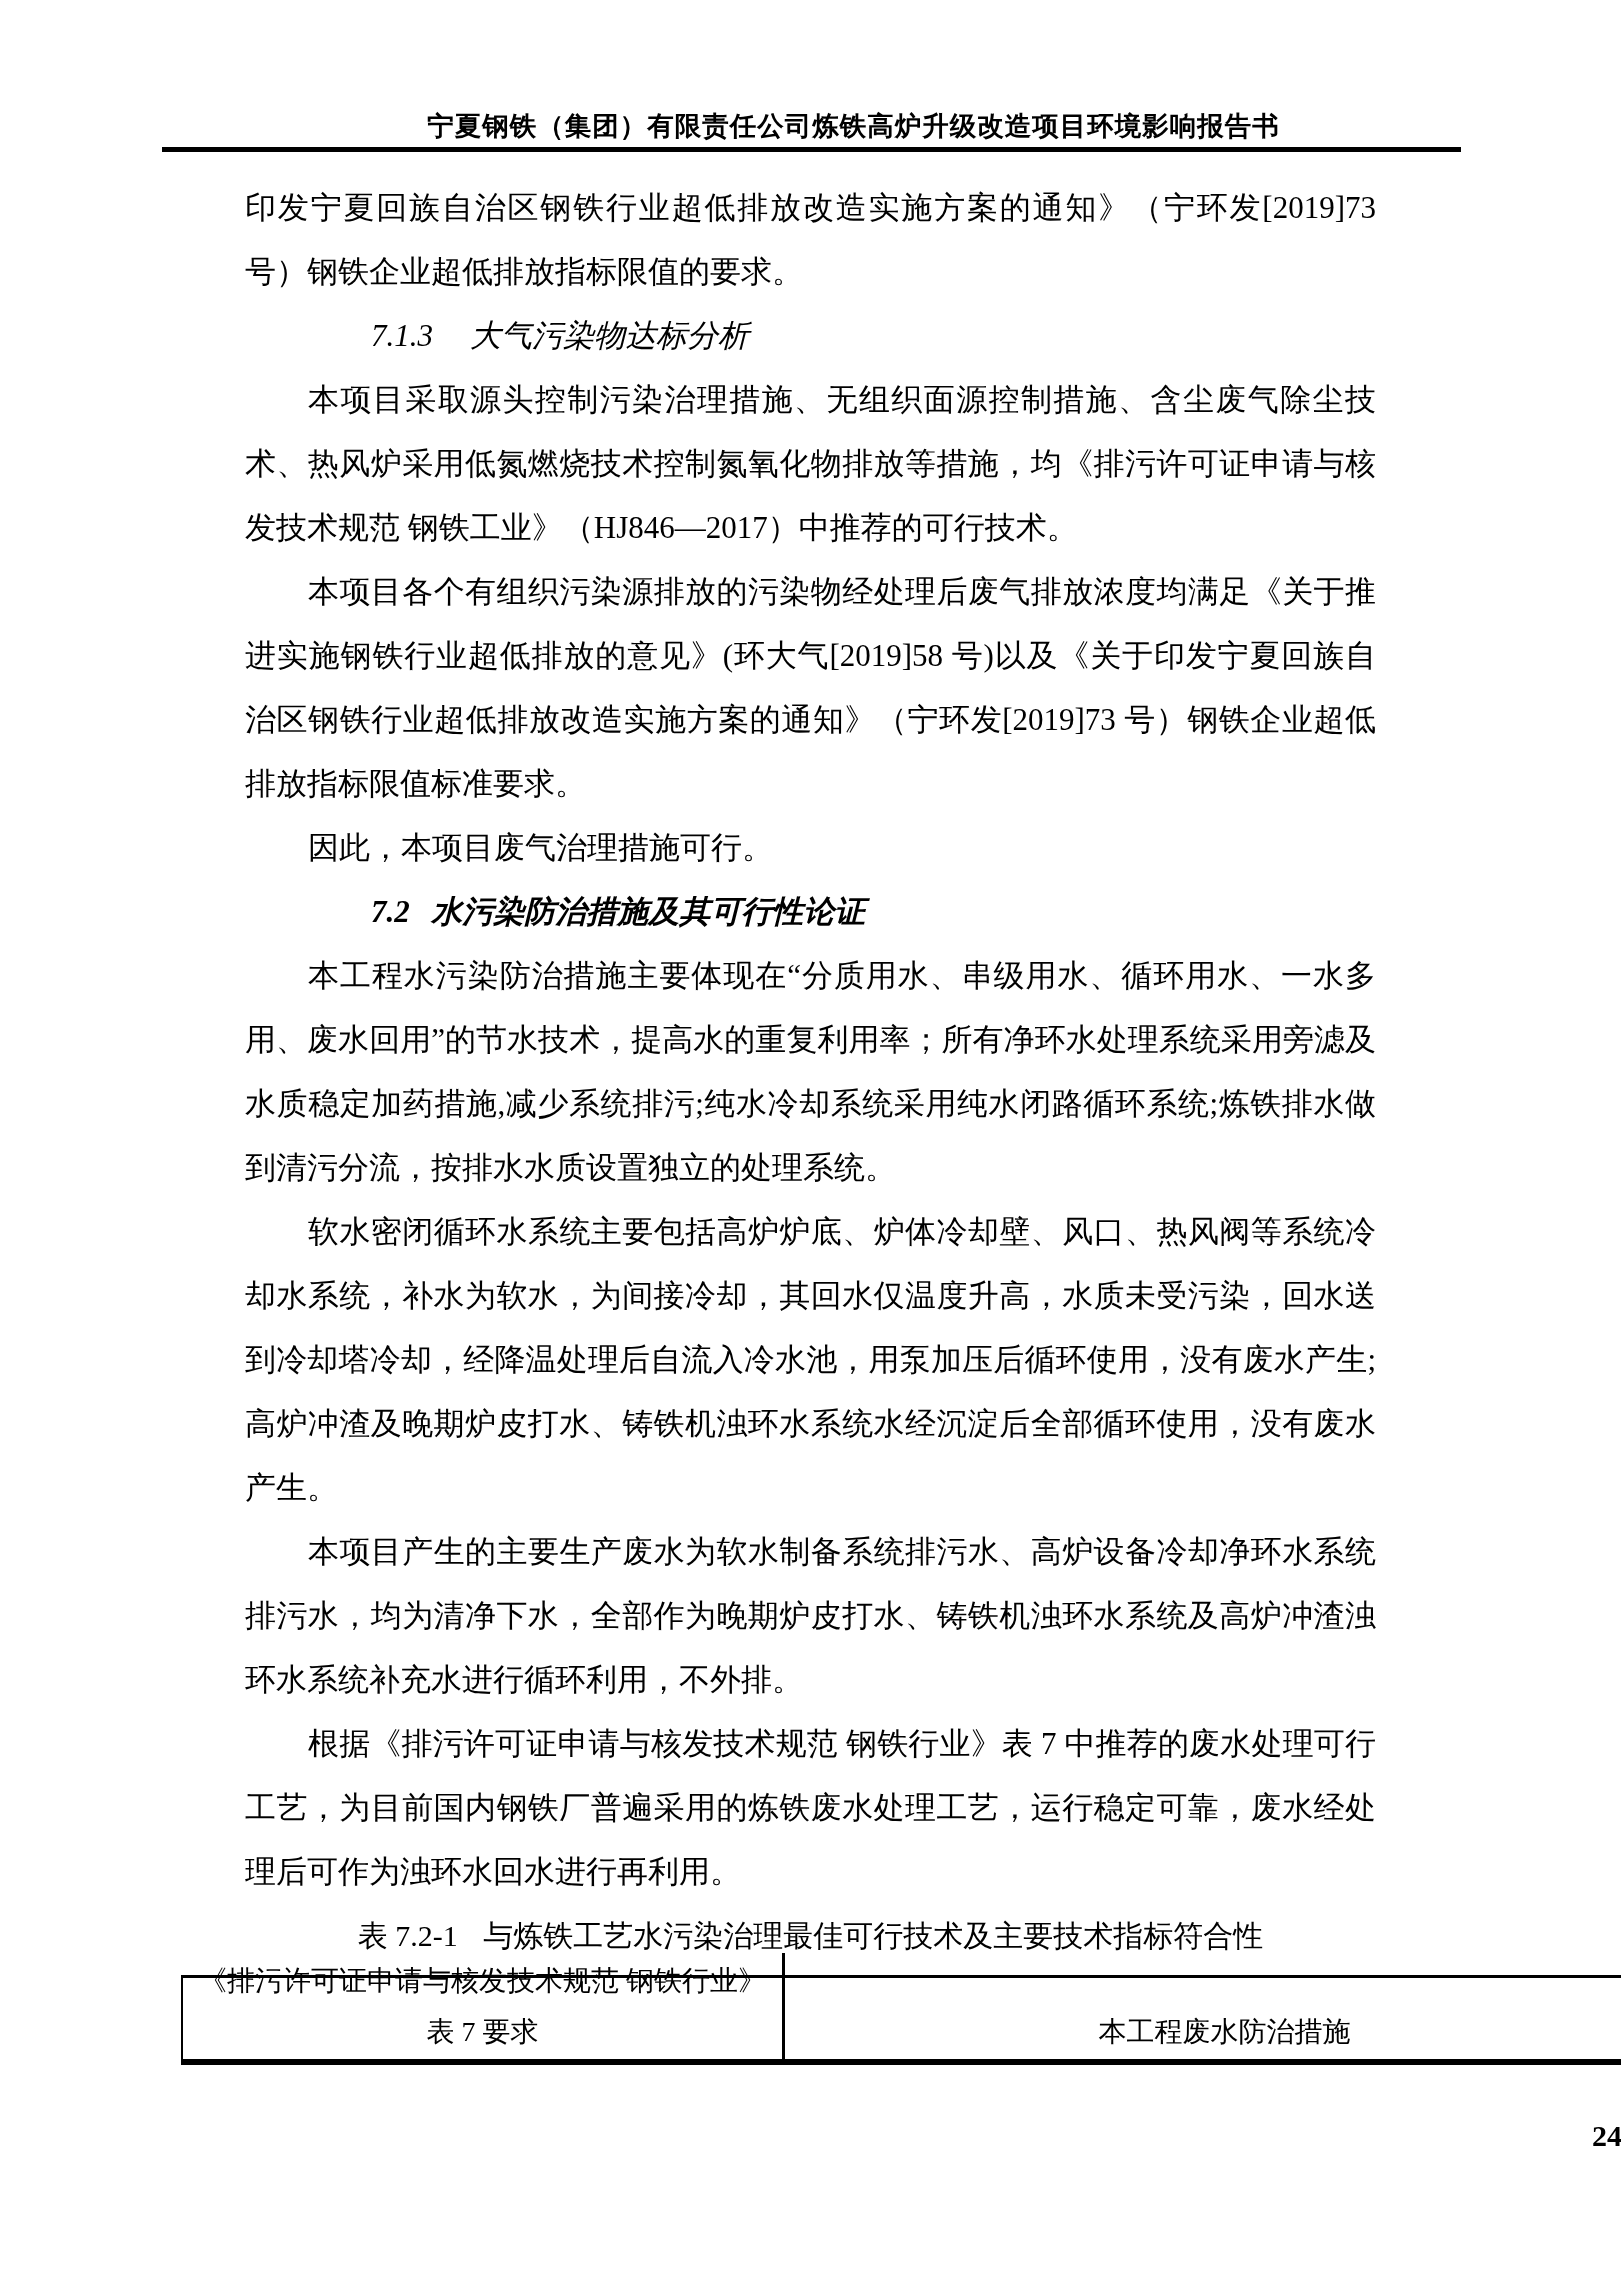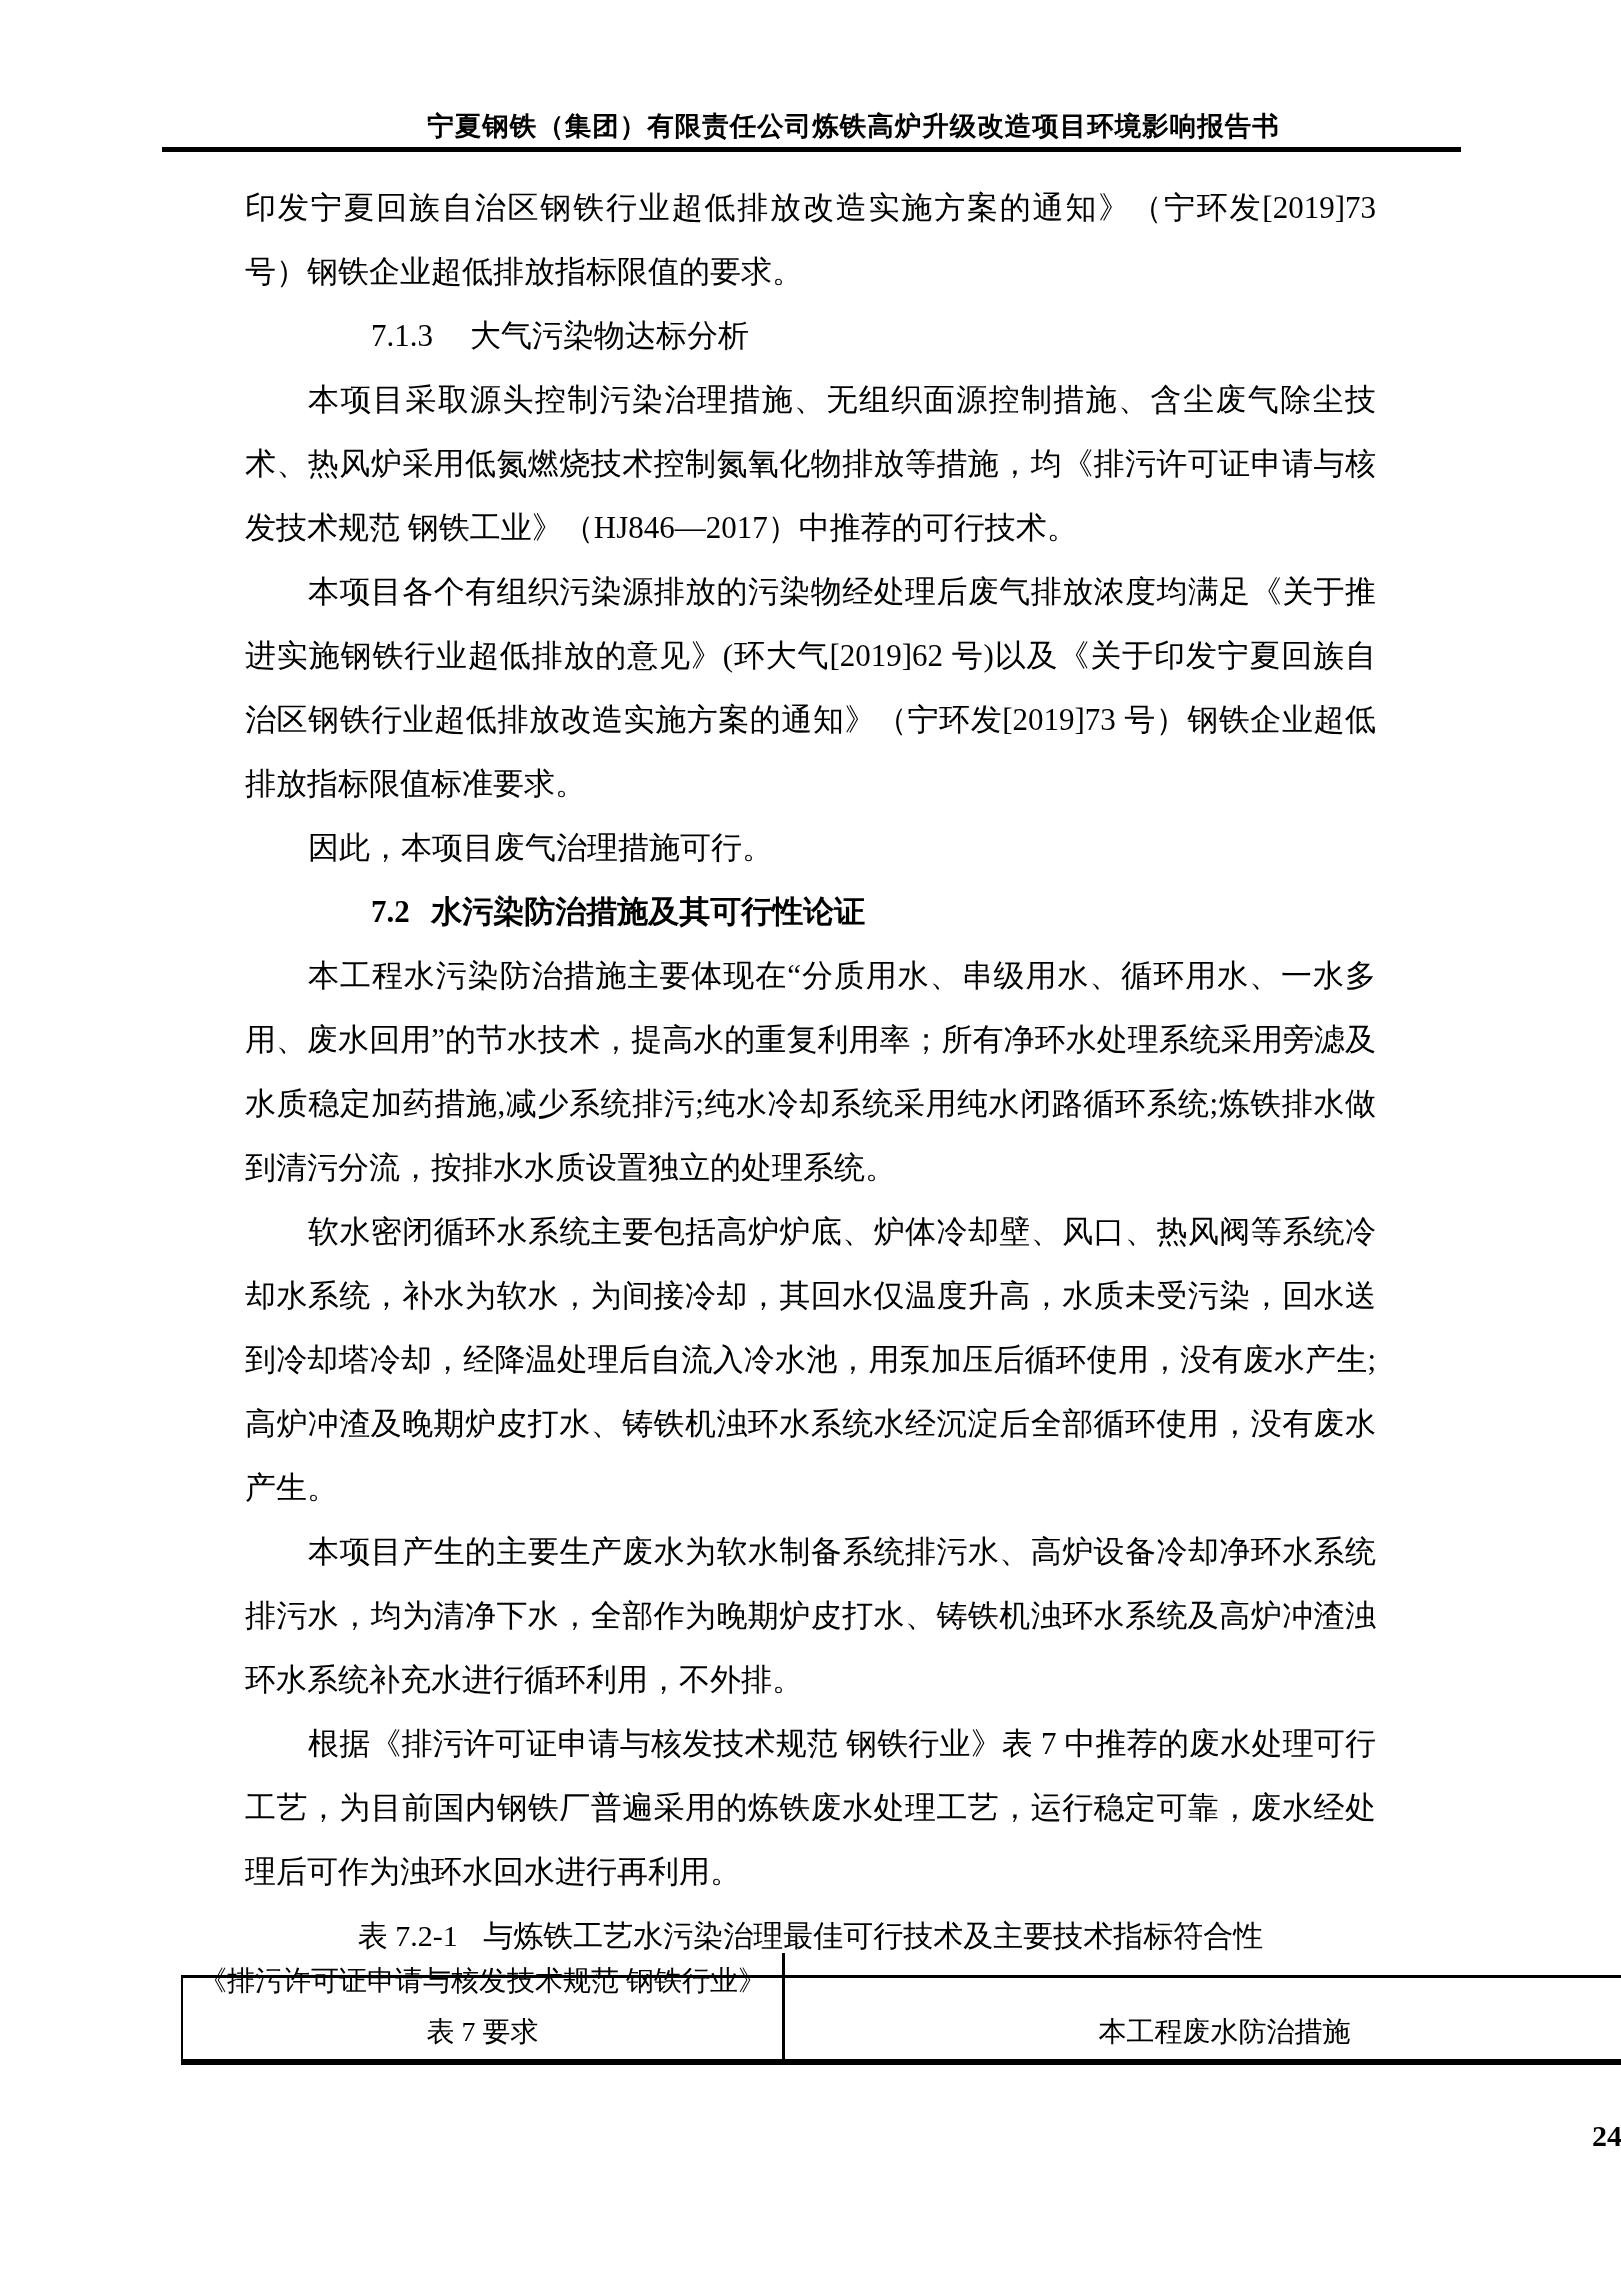--- a/index.html
+++ b/index.html
@@ -52,20 +52,21 @@
   }
   .para {
     text-indent: 63px;
   }
   .para-cont {
     text-indent: 0;
   }
   .heading {
     text-indent: 63px;
     white-space: nowrap;
+    font-style: italic;
   }
   .heading .hnum-1 {
     display: inline-block;
     margin-right: 37px;
   }
   .heading-bold {
     font-weight: bold;
   }
   .heading-bold .hnum-2 {
     display: inline-block;
@@ -133,21 +134,21 @@
   <div class="header-rule"></div>
 
   <div class="content">
 
     <p class="para-cont">印发宁夏回族自治区钢铁行业超低排放改造实施方案的通知》（宁环发[2019]73 号）钢铁企业超低排放指标限值的要求。</p>
 
     <p class="heading"><span class="hnum-1">7.1.3</span><span>大气污染物达标分析</span></p>
 
     <p class="para">本项目采取源头控制污染治理措施、无组织面源控制措施、含尘废气除尘技术、热风炉采用低氮燃烧技术控制氮氧化物排放等措施，均《排污许可证申请与核发技术规范 钢铁工业》（HJ846—2017）中推荐的可行技术。</p>
 
-    <p class="para">本项目各个有组织污染源排放的污染物经处理后废气排放浓度均满足《关于推进实施钢铁行业超低排放的意见》(环大气[2019]62 号)以及《关于印发宁夏回族自治区钢铁行业超低排放改造实施方案的通知》（宁环发[2019]73 号）钢铁企业超低排放指标限值标准要求。</p>
+    <p class="para">本项目各个有组织污染源排放的污染物经处理后废气排放浓度均满足《关于推进实施钢铁行业超低排放的意见》(环大气[2019]58 号)以及《关于印发宁夏回族自治区钢铁行业超低排放改造实施方案的通知》（宁环发[2019]73 号）钢铁企业超低排放指标限值标准要求。</p>
 
     <p class="para">因此，本项目废气治理措施可行。</p>
 
     <p class="heading heading-bold"><span class="hnum-2">7.2</span><span>水污染防治措施及其可行性论证</span></p>
 
     <p class="para">本工程水污染防治措施主要体现在“分质用水、串级用水、循环用水、一水多用、废水回用”的节水技术，提高水的重复利用率；所有净环水处理系统采用旁滤及水质稳定加药措施,减少系统排污;纯水冷却系统采用纯水闭路循环系统;炼铁排水做到清污分流，按排水水质设置独立的处理系统。</p>
 
     <p class="para">软水密闭循环水系统主要包括高炉炉底、炉体冷却壁、风口、热风阀等系统冷却水系统，补水为软水，为间接冷却，其回水仅温度升高，水质未受污染，回水送到冷却塔冷却，经降温处理后自流入冷水池，用泵加压后循环使用，没有废水产生;高炉冲渣及晚期炉皮打水、铸铁机浊环水系统水经沉淀后全部循环使用，没有废水产生。</p>
 
     <p class="para">本项目产生的主要生产废水为软水制备系统排污水、高炉设备冷却净环水系统排污水，均为清净下水，全部作为晚期炉皮打水、铸铁机浊环水系统及高炉冲渣浊环水系统补充水进行循环利用，不外排。</p>

